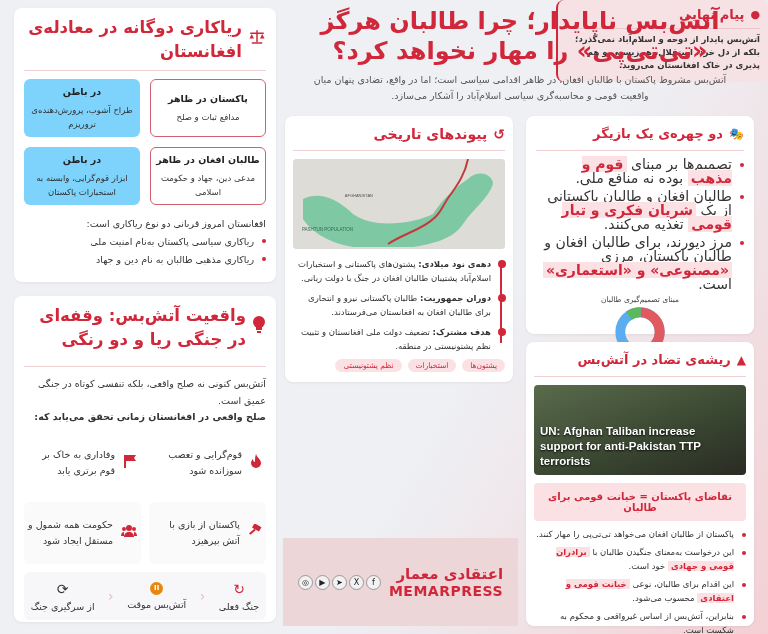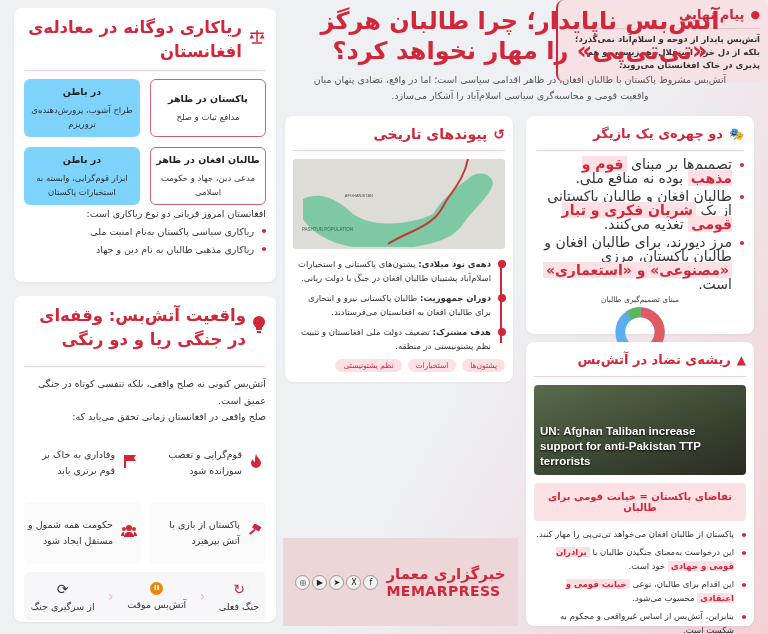--- a/index.html
+++ b/index.html
@@ -17,26 +17,26 @@
 #title h1{font-size:24px;line-height:30px;color:#d1273a;font-weight:bold}
 #title p{font-size:9.5px;line-height:16px;color:#555;margin-top:6px}
 
 #c1{left:14px;top:8px;width:262px;height:274px;padding:8px 10px}
 #c1 .hdr{font-size:16.5px;line-height:24px;padding-bottom:6px;padding-right:0}
 .grid2{display:grid;grid-template-columns:1fr 1fr;gap:10px;margin-top:8px}
 .box{border-radius:6px;text-align:center;padding:8px 4px;font-size:8.5px;line-height:14px;height:58px;display:flex;flex-direction:column;justify-content:center}
 .box b{font-size:9.5px;margin-bottom:4px;color:#222}
 .box.out{border:1.5px solid #d06070;background:#fff}
 .box.in{background:#7dd3fc}
-#c1 .sum{font-size:9.5px;line-height:18px}
+#c1 .sum{margin-top:10px;font-size:9.5px;line-height:18px}
 
 #c2{left:14px;top:296px;width:262px;height:326px;padding:8px 10px}
 #c2 .hdr{font-size:16.5px;line-height:24px;padding-bottom:14px}
 #c2 .intro{font-size:9.5px;line-height:17px;margin-top:8px}
-#c2 .strong{font-size:9.5px;font-weight:normal;margin-top:2px}
+#c2 .strong{font-size:9.5px;font-weight:bold;margin-top:2px}
 .conds{display:grid;grid-template-columns:1fr 1fr;gap:8px;margin-top:10px}
 .cond{display:flex;align-items:center;gap:8px;font-size:9.5px;line-height:16px;padding:6px 4px;height:62px;border-radius:6px}
 .cond.bg{background:#fafafb}
 .flow{display:flex;justify-content:space-around;align-items:center;background:#f7f7f9;border-radius:6px;margin-top:8px;height:48px;font-size:9.5px;text-align:center}
 .flow .step{display:flex;flex-direction:column;align-items:center;gap:4px}
 .flow .arr{color:#f0b7bf;font-size:14px}
 
 #c3{left:285px;top:116px;width:228px;height:266px;padding:8px}
 #c3 .hdr{font-size:14px;line-height:20px;padding-bottom:6px}
 .map{margin-top:8px;height:90px;border-radius:4px;background:#dcdcd8;position:relative;overflow:hidden}
@@ -220,21 +220,21 @@
     <span>پیام نهایی</span>
   </div>
   <div class="msg">
     <div>آتش‌بس پایدار از دوحه و اسلام‌آباد نمی‌گذرد؛</div>
     <div>بلکه از دل خرد، استقلال، هم‌زیستی و هم پذیری در خاک افغانستان می‌روید.</div>
   </div>
 </div>
 
 <div id="brand">
   <div class="name">
-    <div class="fa">خبرگزاری معمار</div>
+    <div class="fa">اعتقادی معمار</div>
     <div class="en">MEMARPRESS</div>
   </div>
   <div class="soc">
     <span>◎</span>
     <span>▶</span>
     <span>➤</span>
     <span>X</span>
     <span>f</span>
   </div>
 </div>

